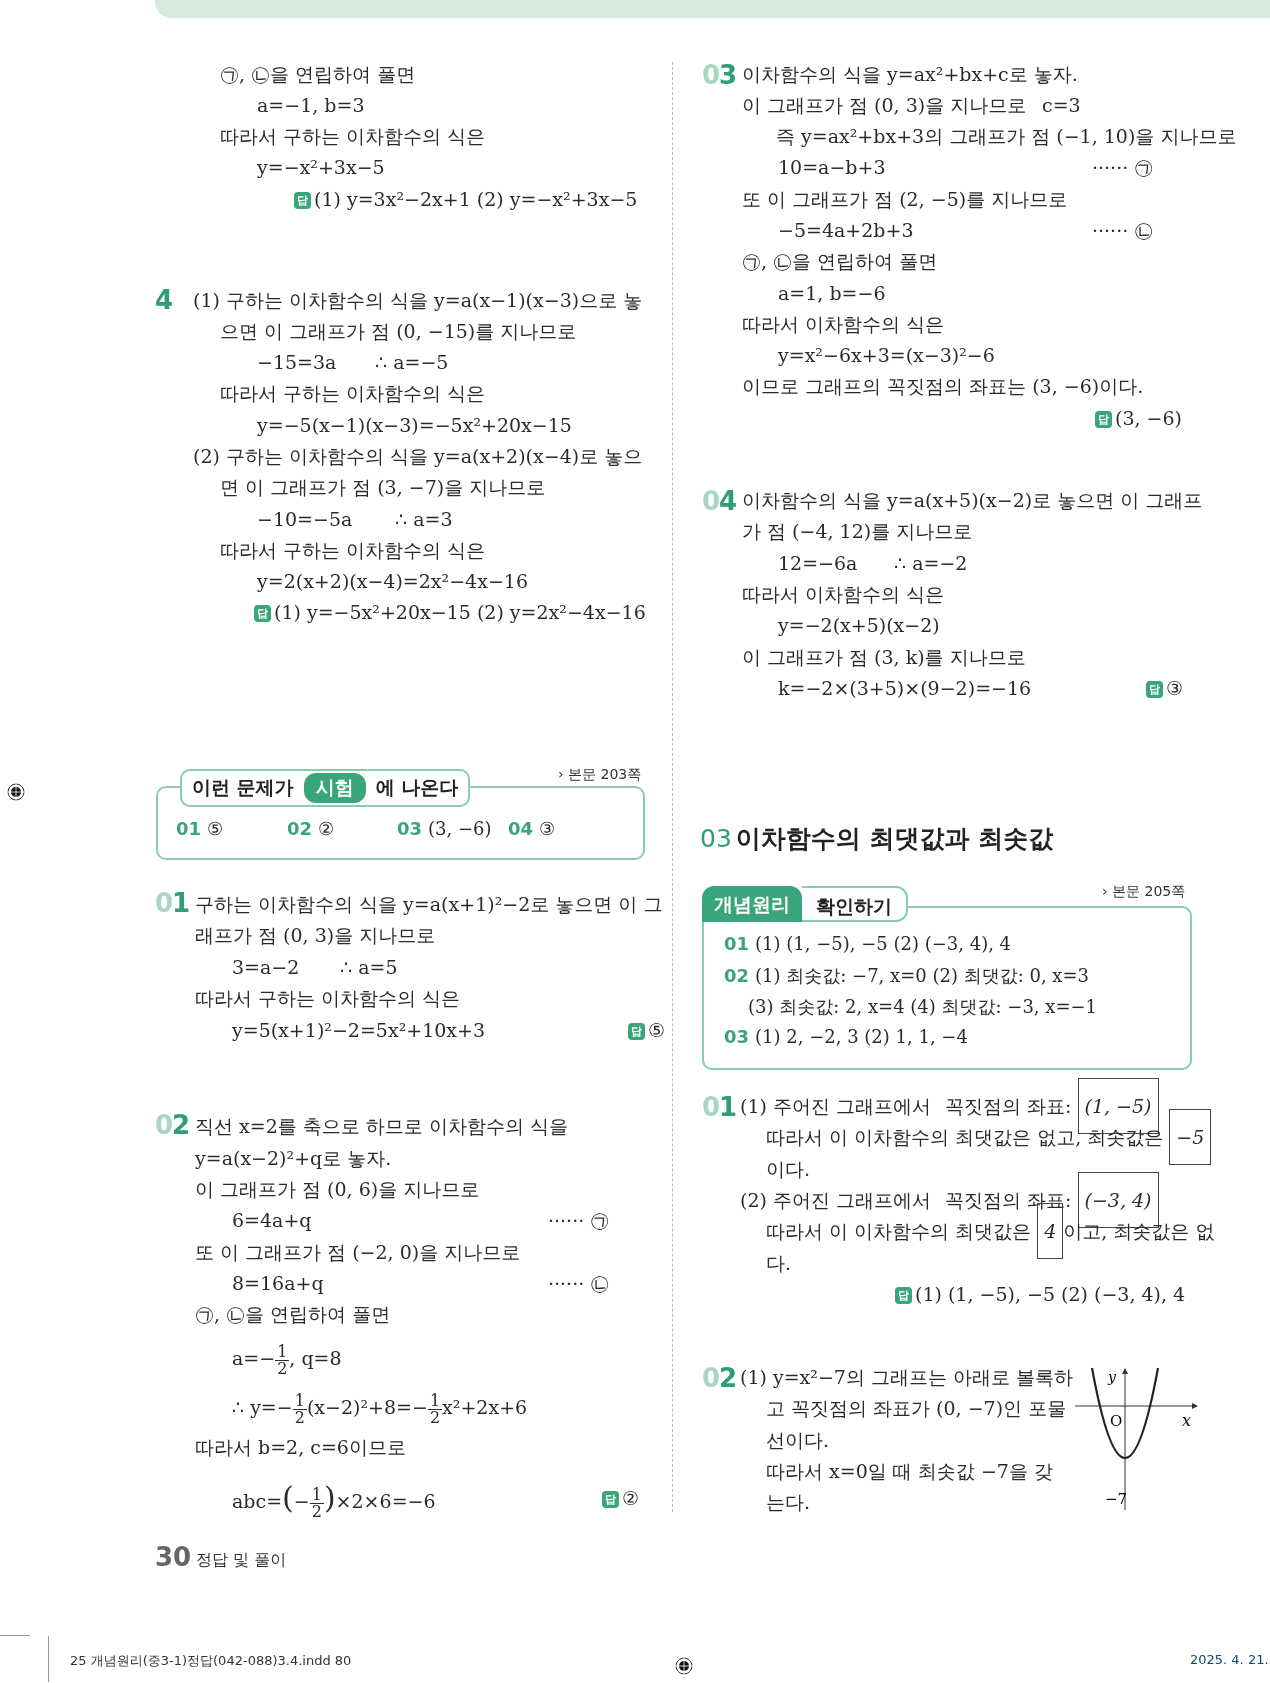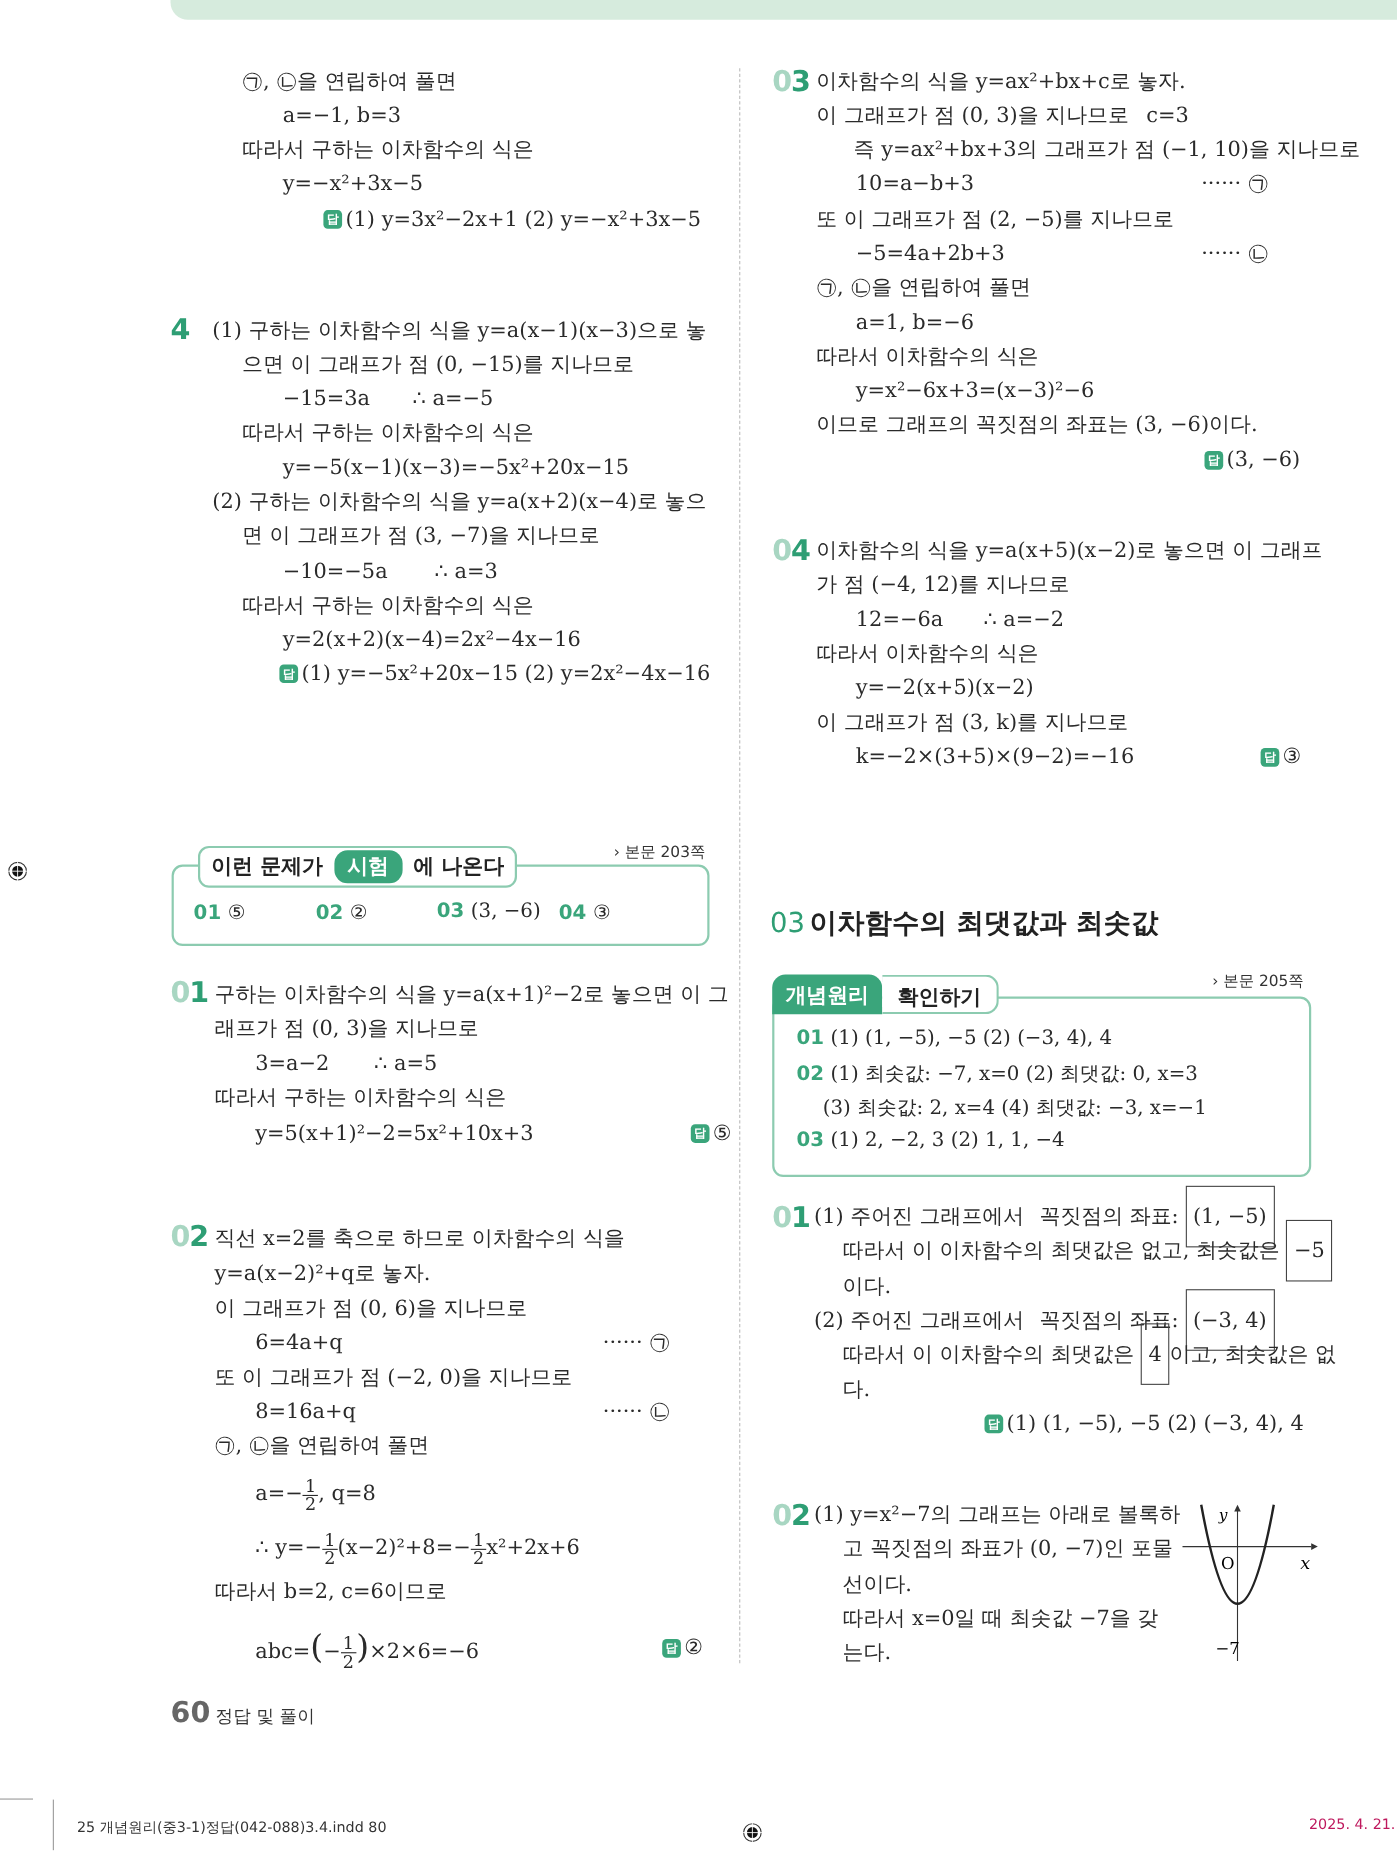--- a/index.html
+++ b/index.html
@@ -7,21 +7,21 @@
          font-family:"DejaVu Serif", serif; color:#2a2a2a; }
   .top-band { position:absolute; left:155px; top:0; width:1115px; height:18px; background:#d6ebdd;
               border-bottom-left-radius:16px; }
   .col-divider { position:absolute; left:672px; top:62px; height:1450px; border-left:1px dashed #bbbbbb; }
   .line { position:absolute; font-size:19px; white-space:nowrap; line-height:24px; }
   .num-big { position:absolute; font-family:"DejaVu Sans", sans-serif; font-weight:bold; font-size:26px; color:#2e9e74; letter-spacing:-1px; }
   .num-big .light { color:#a8d6c2; }
   .ans-badge { display:inline-block; width:17px; height:17px; background:#3aa57b; border-radius:4px; color:#fff;
                font-family:"DejaVu Sans", sans-serif; font-size:11px; line-height:17px; text-align:center; font-weight:bold;
                vertical-align:2px; margin-right:3px; }
-  .box { border:1px solid #444; padding:16px 6px; }
+  .box { border:1px solid #444; padding:16px 6px;font-style:italic; }
   .dots { position:absolute; font-size:19px; line-height:24px; }
   
   .exam-box { position:absolute; left:156px; top:786px; width:485px; height:70px; border:2px solid #8ccbb0; border-radius:10px; }
   .exam-tab { position:absolute; left:180px; top:769px; height:34px; background:#fff; border:2px solid #8ccbb0; border-radius:10px;
               display:flex; align-items:center; padding:0 10px; font-family:"DejaVu Sans", sans-serif; font-weight:bold; font-size:19px; color:#222; }
   .exam-tab .hl { background:#3aa57b; color:#fff; border-radius:12px; padding:2px 12px; margin:0 10px; }
   .ref { position:absolute; font-family:"DejaVu Sans", sans-serif; font-size:14px; color:#333; }
   .exam-ans { position:absolute; top:818px; font-size:18px; }
   .exam-ans .k { font-family:"DejaVu Sans", sans-serif; font-weight:bold; color:#3aa57b; margin-right:6px; }
   
@@ -29,21 +29,21 @@
   .sec-title .n { color:#2e9e74; font-weight:normal; margin-right:4px; }
   .concept-box { position:absolute; left:702px; top:906px; width:486px; height:160px; border:2px solid #8ccbb0; border-radius:10px; }
   .concept-tab { position:absolute; left:702px; top:886px; height:36px; display:flex; align-items:stretch; font-family:"DejaVu Sans", sans-serif; font-weight:bold; font-size:19px; }
   .concept-tab .g { background:#3aa57b; color:#fff; border-radius:12px 12px 0 0; padding:6px 12px; }
   .concept-tab .w { background:#fff; color:#222; border:2px solid #8ccbb0; border-left:none; border-radius:0 12px 12px 0; padding:6px 14px; }
   .cline { position:absolute; left:724px; font-size:18px; white-space:nowrap; }
   .cline .k { font-family:"DejaVu Sans", sans-serif; font-weight:bold; color:#3aa57b; margin-right:6px; }
   .page-num { position:absolute; left:155px; top:1542px; font-family:"DejaVu Sans", sans-serif; font-size:26px; color:#666; font-weight:bold; }
   .page-label { position:absolute; left:196px; top:1550px; font-family:"DejaVu Sans", sans-serif; font-size:16px; color:#333; }
   .footer-file { position:absolute; left:70px; top:1652px; font-family:"DejaVu Sans", sans-serif; font-size:13px; color:#333; }
-  .footer-date { position:absolute; left:1190px; top:1652px; font-family:"DejaVu Sans", sans-serif; font-size:13px; color:#be185d; }
+  .footer-date { position:absolute; left:1190px; top:1652px; font-family:"DejaVu Sans", sans-serif; font-size:13px; color:#0c4a6e; }
   .reg-mark { position:absolute; width:20px; height:20px; }
   .footer-rule-v { position:absolute; left:48px; top:1636px; height:46px; border-left:1px solid #999; }
   .footer-rule-h { position:absolute; left:0; top:1635px; width:30px; border-top:1px solid #999; }
   .frac { display:inline-block; vertical-align:middle; text-align:center; font-size:16px; line-height:16px; }
   .frac span { display:block; }
   .frac .top { border-bottom:1px solid #2a2a2a; padding:0 2px; }
 </style>
 </head>
 <body>
 
@@ -115,21 +115,21 @@
   <span>∴ y=−</span><span class="frac"><span class="top">1</span><span>2</span></span><span>(x−2)²+8=−</span><span class="frac"><span class="top">1</span><span>2</span></span><span>x²+2x+6</span>
 </div>
 <div class="line" style="left:195px;top:1435px">따라서 b=2, c=6이므로</div>
 <div class="line" style="left:232px;top:1478px;line-height:40px">
   <span>abc=</span><span style="font-size:30px">(</span>−<span class="frac"><span class="top">1</span><span>2</span></span><span style="font-size:30px">)</span><span>×2×6=−6</span>
 </div>
 <div class="line" style="left:602px;top:1486px">
   <span class="ans-badge">답</span><span>②</span>
 </div>
 
-<div class="page-num">60</div>
+<div class="page-num">30</div>
 <div class="page-label">정답 및 풀이</div>
 
 <div class="num-big" style="left:702px;top:60px"><span class="light">0</span><span>3</span></div>
 <div class="line" style="left:742px;top:62px">이차함수의 식을 y=ax²+bx+c로 놓자.</div>
 <div class="line" style="left:742px;top:93px">이 그래프가 점 (0, 3)을 지나므로</div>
 <div class="line" style="left:1042px;top:93px">c=3</div>
 <div class="line" style="left:776px;top:124px">즉 y=ax²+bx+3의 그래프가 점 (−1, 10)을 지나므로</div>
 <div class="line" style="left:778px;top:155px">10=a−b+3</div>
 <div class="dots" style="left:1092px;top:155px">······ ㉠</div>
 <div class="line" style="left:742px;top:187px">또 이 그래프가 점 (2, −5)를 지나므로</div>

